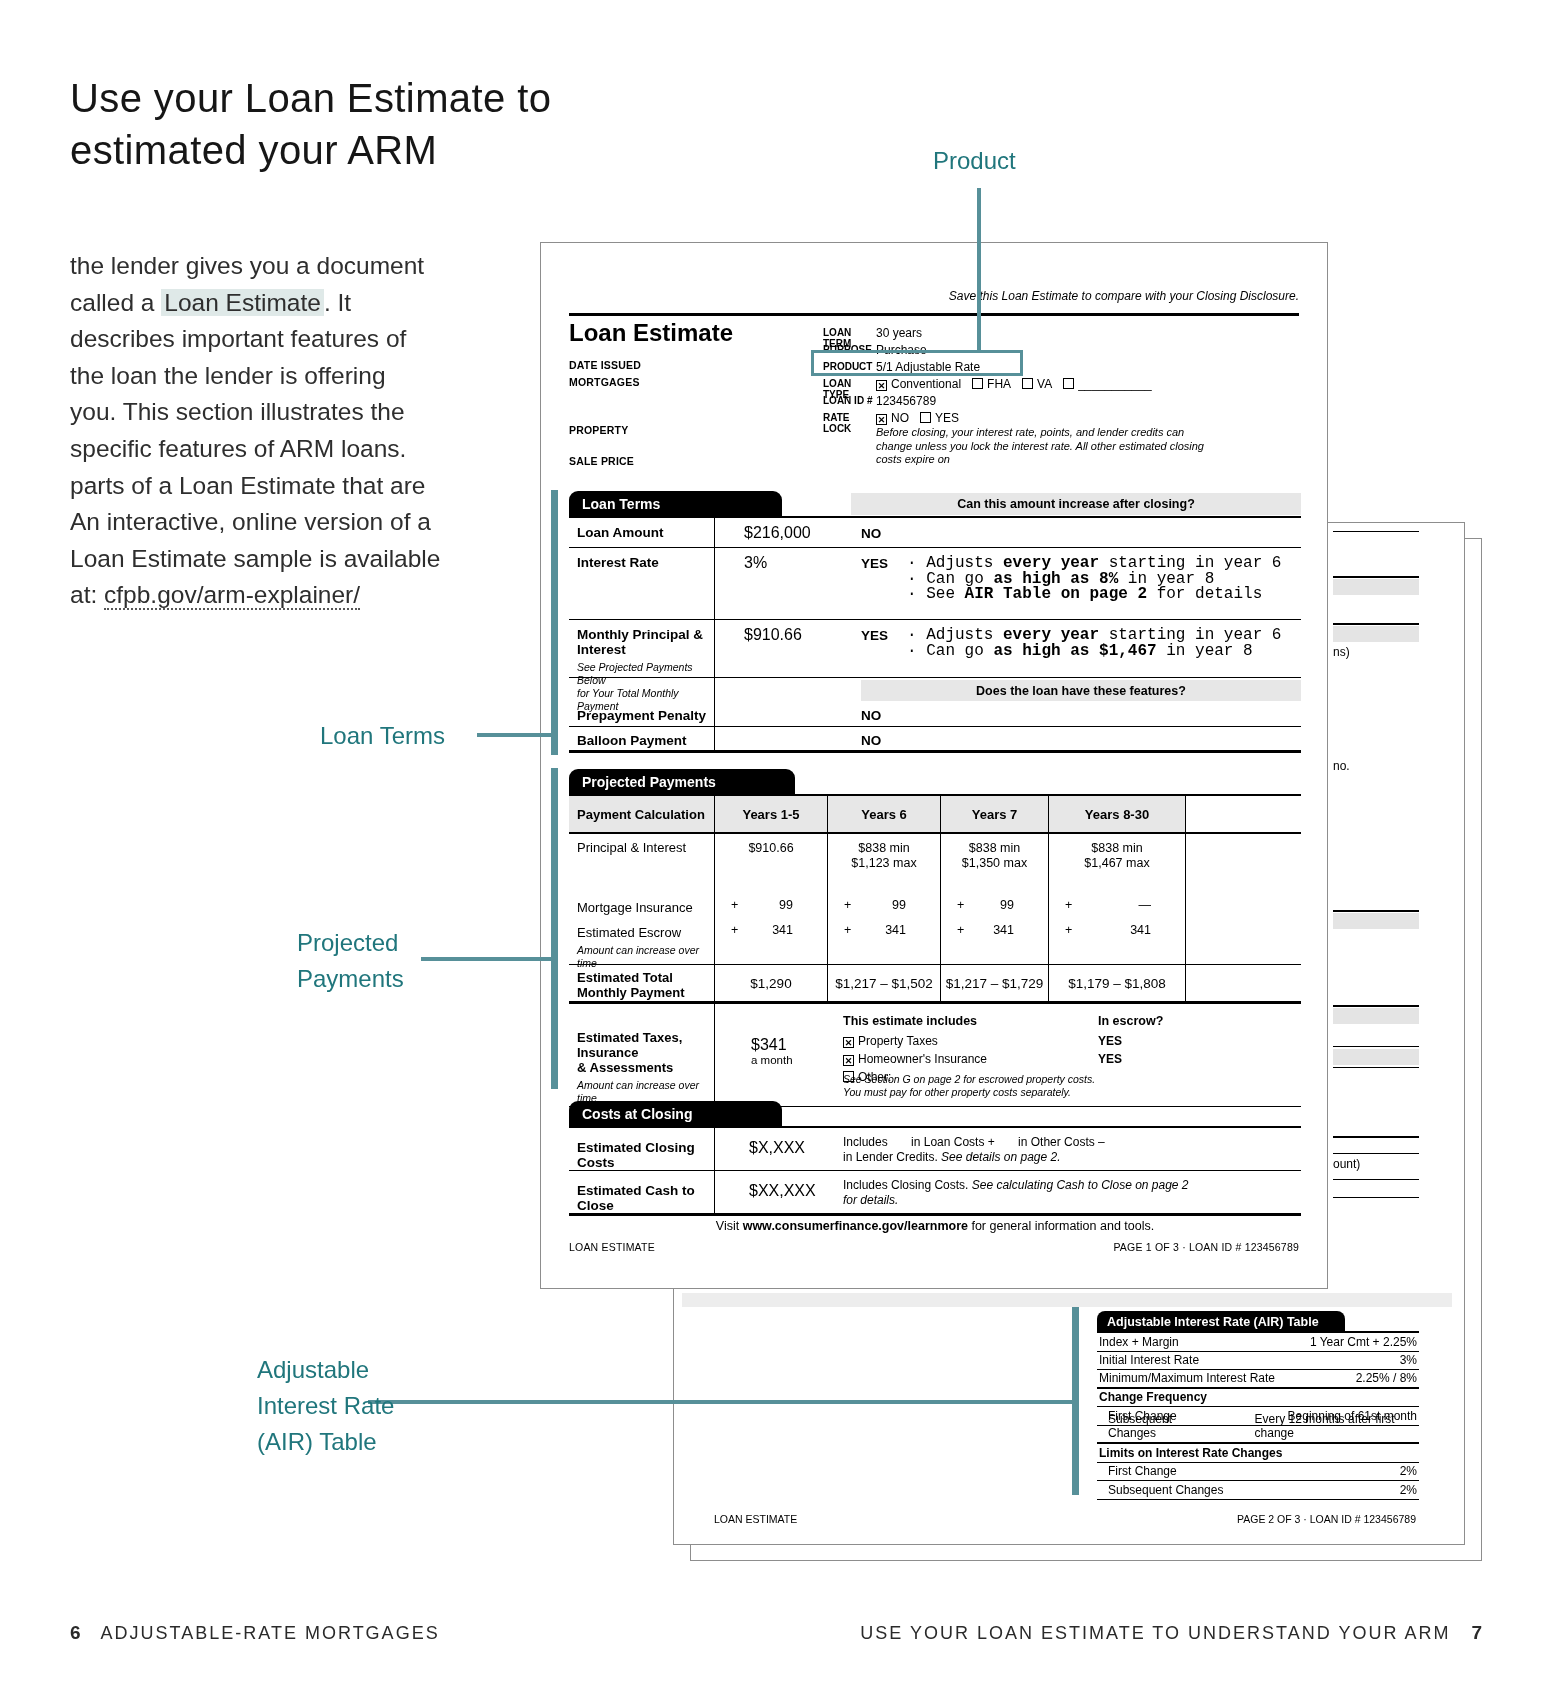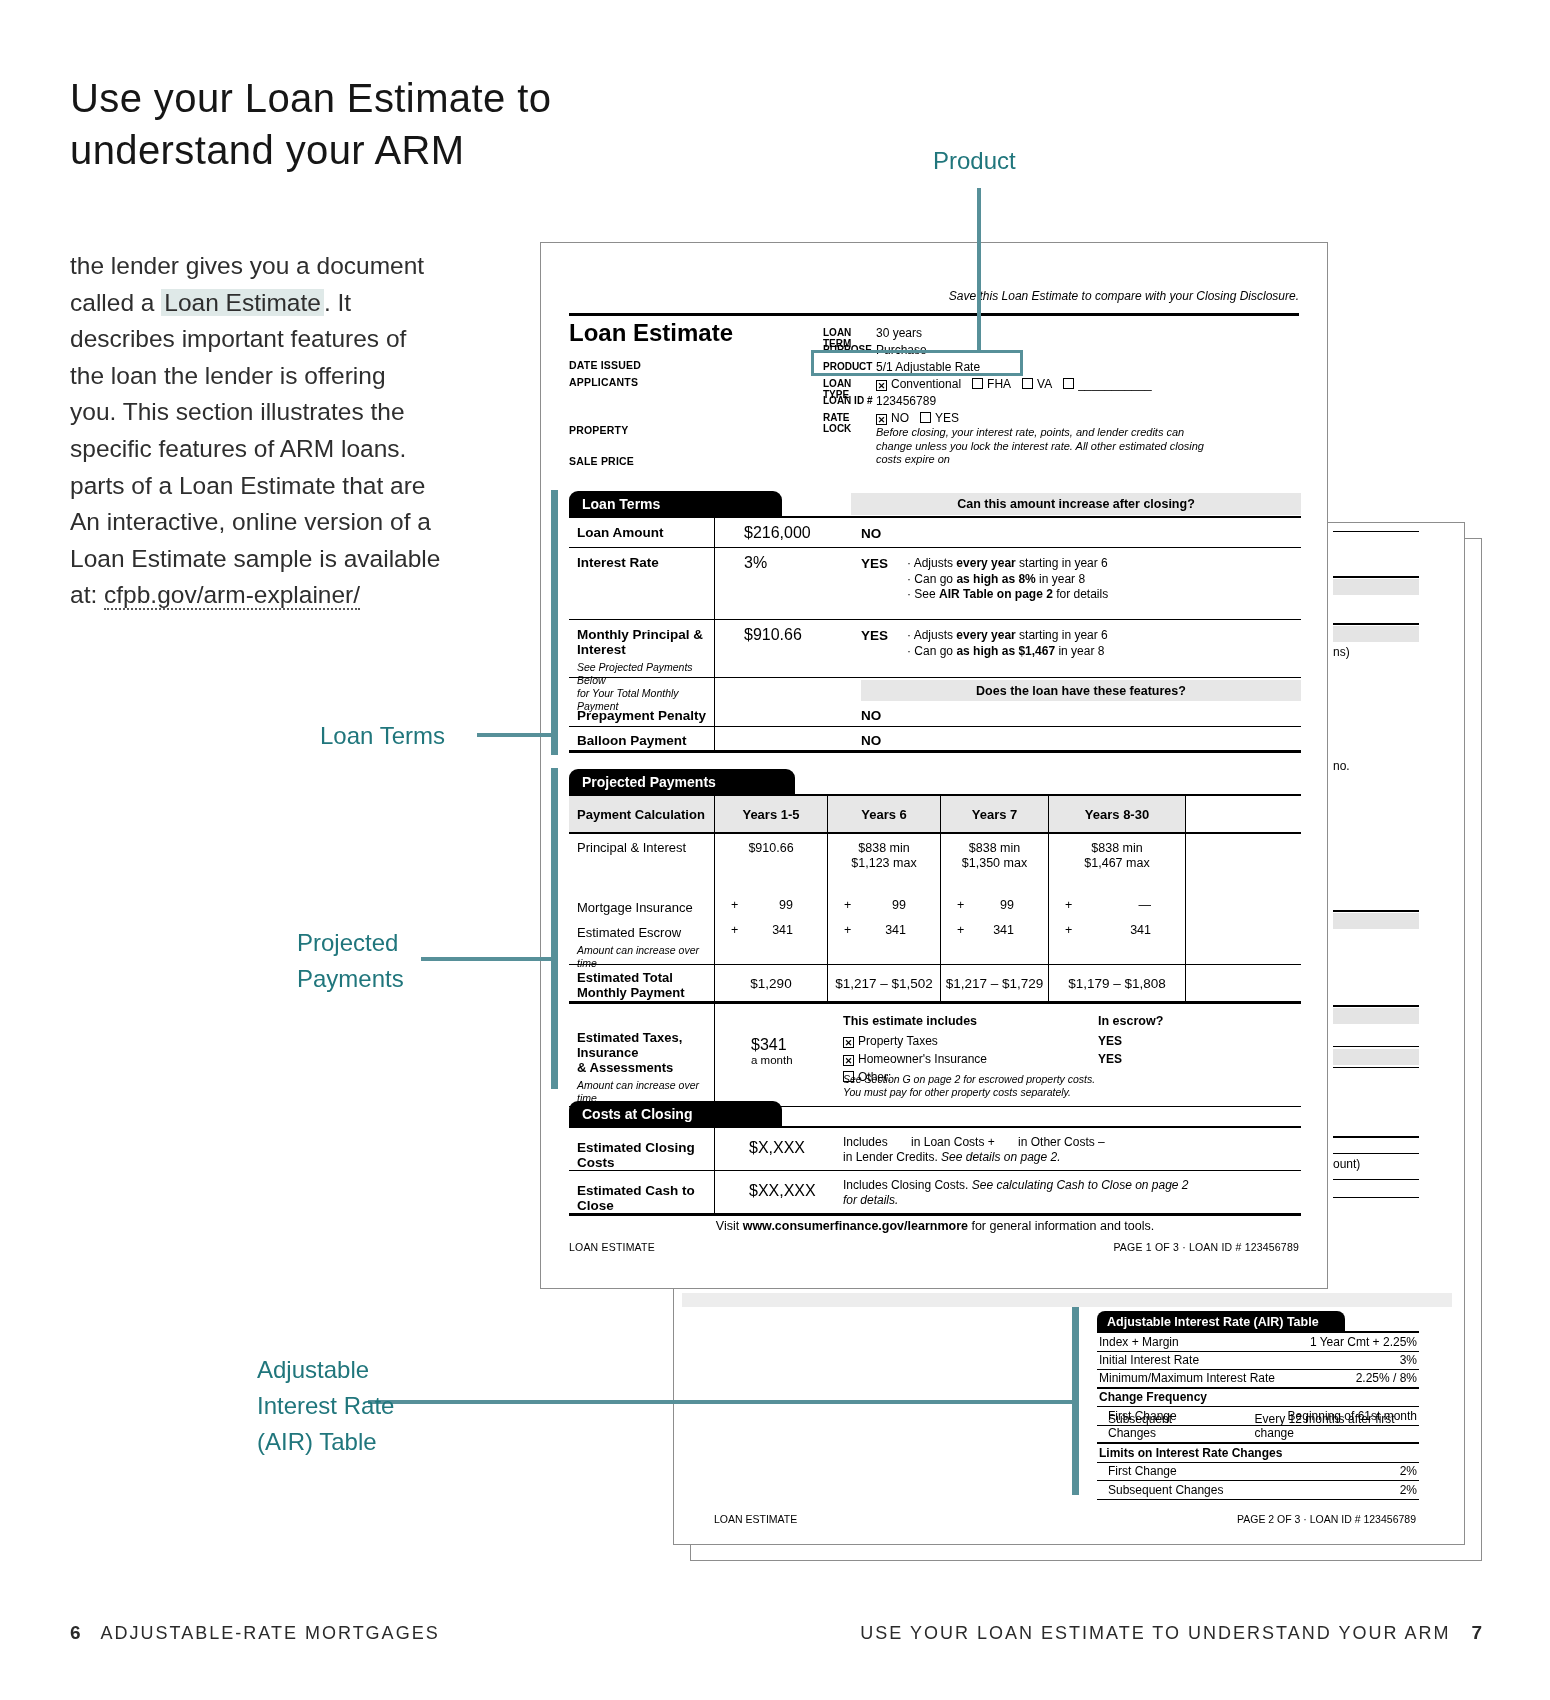--- a/index.html
+++ b/index.html
@@ -52,21 +52,21 @@
   .sechead{position:relative;height:25px;}
 
   
   #lt-table{border-top:2px solid #000;}
   .ltr{display:flex;box-sizing:border-box;}
   .lt-label{width:146px;flex:none;border-right:1px solid #000;padding:7px 4px 0 8px;
             font-size:13.5px;font-weight:bold;box-sizing:border-box;}
   .lt-sub{font-size:10.5px;font-style:italic;font-weight:normal;line-height:13px;margin-top:4px;}
   .lt-val{width:134px;flex:none;padding:6px 0 0 29px;font-size:16px;box-sizing:border-box;}
   .lt-ans{width:54px;flex:none;padding:8px 0 0 12px;font-size:13.5px;font-weight:bold;box-sizing:border-box;}
-  .lt-bul{flex:1;padding:8px 4px 0 0;font-size:12px;line-height:15.5px;}
+  .lt-bul{flex:1;padding:8px 4px 0 0;font-size:16px;line-height:15.5px;font-family:Liberation Mono, monospace;}
   .bul{padding-left:12px;text-indent:-8px;}
   .bul:before{content:"·  ";}
   .b1{border-bottom:1px solid #000;}
   .b3{border-bottom:3px solid #000;}
 
   
   .ppr{display:flex;box-sizing:border-box;}
   .pc{flex:none;box-sizing:border-box;border-right:1px solid #000;}
   .pc:last-child{border-right:none;}
   .pp-hcell{background:#e7e7e7;font-weight:bold;font-size:13px;display:flex;
@@ -108,21 +108,21 @@
 
   
   .pgfoot{position:absolute;top:1622px;font-size:18px;letter-spacing:2px;color:#2a2a2a;}
   .pgnum{font-weight:bold;font-size:19px;letter-spacing:0;}
 </style>
 </head>
 <body>
 
 <div class="heading">
   <span>Use your Loan Estimate to</span><br>
-  <span>understand your ARM</span>
+  <span>estimated your ARM</span>
 </div>
 <div class="intro" id="intro">
     <div class="introline"><span>the lender gives you a document</span></div>
     <div class="introline"><span>called a </span><span class="hl">Loan Estimate</span><span>. It</span></div>
     <div class="introline"><span>describes important features of</span></div>
     <div class="introline"><span>the loan the lender is offering</span></div>
     <div class="introline"><span>you. This section illustrates the</span></div>
     <div class="introline"><span>specific features of ARM loans.</span></div>
     <div class="introline"><span>parts of a Loan Estimate that are</span></div>
     <div class="introline"><span>An interactive, online version of a</span></div>
@@ -224,21 +224,21 @@
   <div class="p2foot" style="left:40px;">LOAN ESTIMATE</div>
   <div class="p2foot" style="right:48px;">PAGE 2 OF 3  ·  LOAN ID # 123456789</div>
 </div>
 
 <div class="sheet" id="page1">
   <div class="savenote">Save this Loan Estimate to compare with your Closing Disclosure.</div>
   <div class="toprule"></div>
   <div class="fh-title">Loan Estimate</div>
 
   <div class="lbl-sm" style="top:116px;">DATE ISSUED</div>
-  <div class="lbl-sm" style="top:133px;">APPLICANTS</div>
+  <div class="lbl-sm" style="top:133px;">MORTGAGES</div>
   <div class="lbl-sm" style="top:181px;">PROPERTY</div>
   <div class="lbl-sm" style="top:212px;">SALE PRICE</div>
 
   <div id="meta">
       <div class="meta-row">
         <span class="mlabel">LOAN TERM</span>
         <span class="mval">30 years</span>
       </div>
       <div class="meta-row">
         <span class="mlabel">PURPOSE</span>

